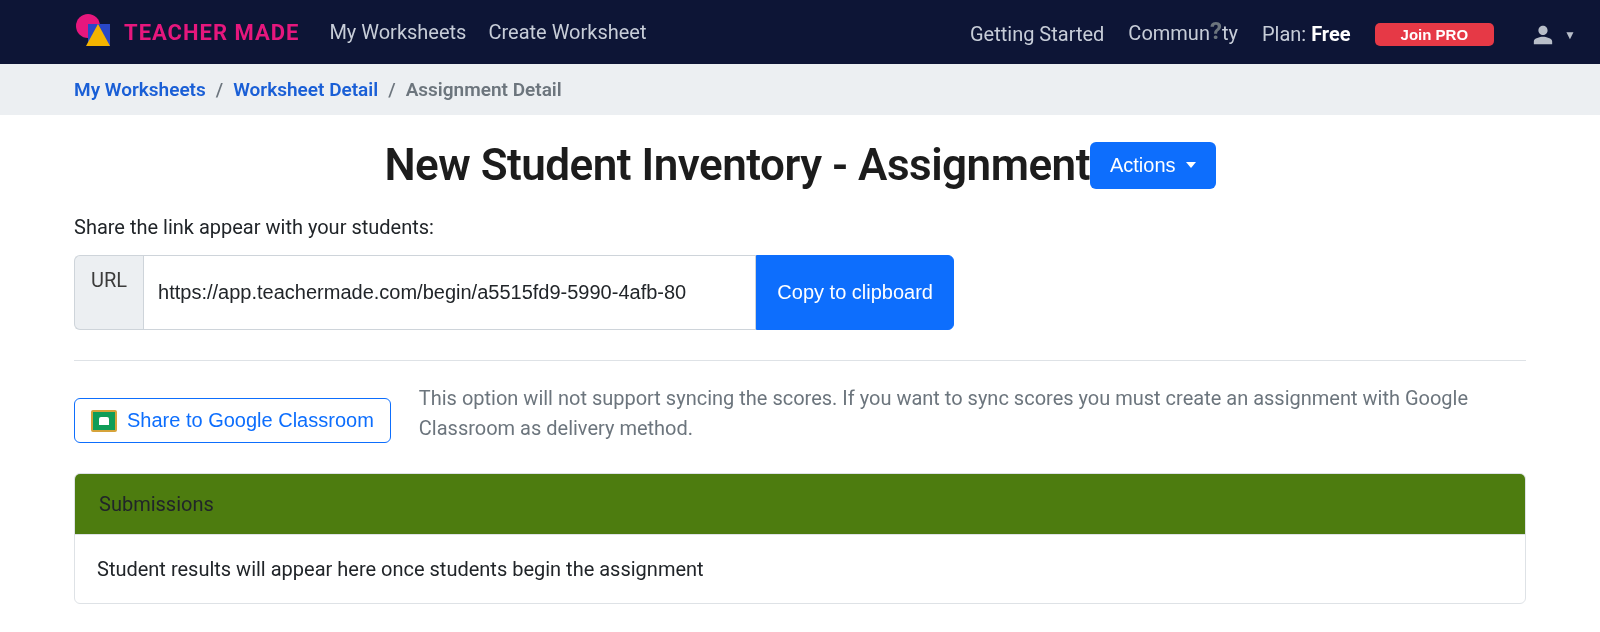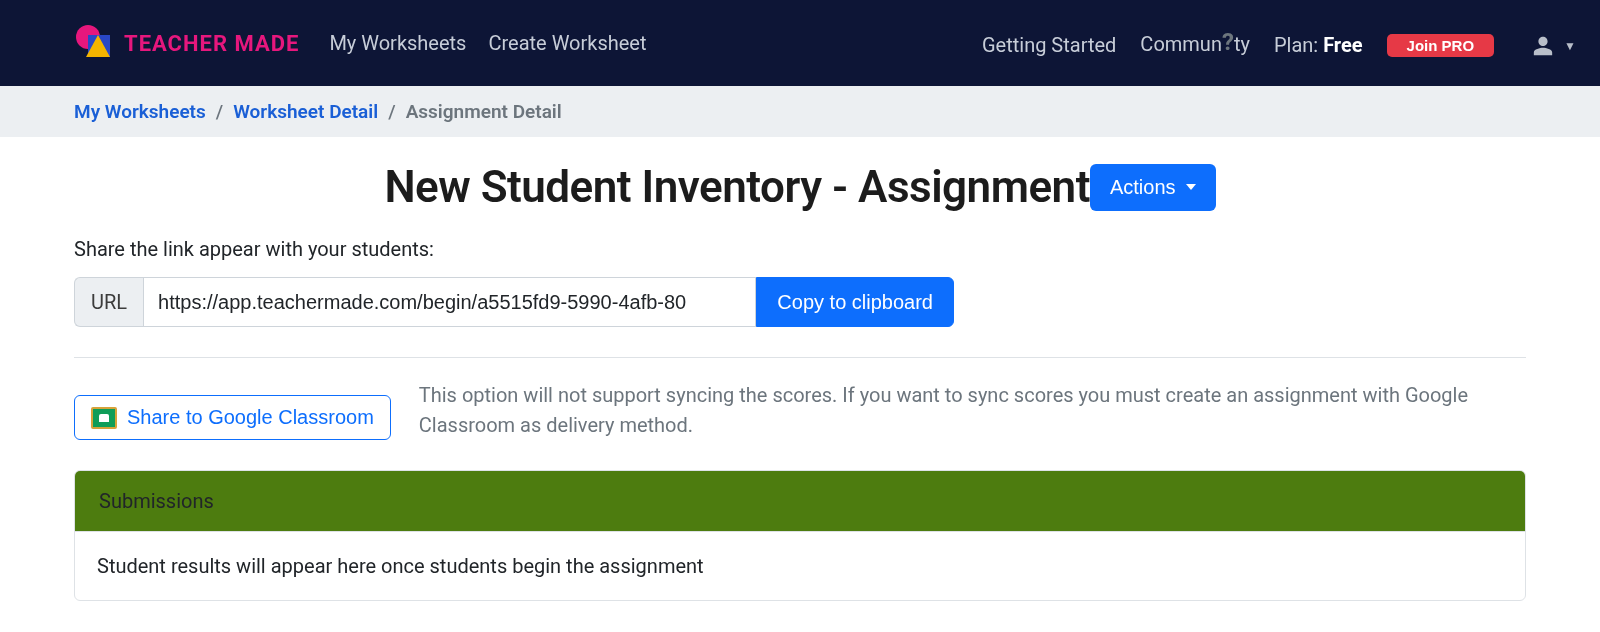--- a/index.html
+++ b/index.html
@@ -1,40 +1,40 @@
 <!DOCTYPE html>
 <html><head>
   <meta charset="utf-8">
   <style>
     * { box-sizing: border-box; margin: 0; padding: 0; }
     body { font-family: -apple-system, BlinkMacSystemFont, "Segoe UI", Roboto, Helvetica, Arial, sans-serif; background: #fff; color: #212529; }
 
     .navbar {
       background: #0d1536;
-      height: 86px;
+      height: 64px;
       display: flex;
       align-items: center;
       padding: 0 24px 0 74px;
     }
     .logo-wrap { display: flex; align-items: center; gap: 10px; margin-right: 30px; }
     .logo-mark { position: relative; width: 40px; height: 40px; display:inline-block; }
     .logo-text { color: #e6177d; font-weight: 700; font-size: 22px; letter-spacing: 1px; }
 
     .nav-left { display: flex; align-items: center; gap: 22px; }
     .nav-link { color: #c7cdd8; font-size: 20px; text-decoration: none; cursor: pointer; }
 
     .nav-right { margin-left: auto; display: flex; align-items: flex-end; gap: 24px; }
     .plan-label { color: #c7cdd8; font-size: 20px; }
     .plan-value { color: #fff; font-weight: 700; font-size: 20px; }
     .join-pro {
       background: #e63946;
       color: #fff;
       font-size: 15px;
       font-weight: 700;
-      padding: 3px 20px;
+      padding: 3px 26px;
       border-radius: 5px;
       border: none;
       cursor: pointer;
     }
     .user-icon { color: #b8bec9; fill:#b8bec9; width: 22px; height: 22px; }
     .user-caret { color: #b8bec9; font-size: 12px; margin-left: 2px; }
     .user-menu { display:flex; align-items:center; gap:8px; cursor:pointer; margin-left: 14px; }
 
     .breadcrumb-bar {
       background: #eceff2;
@@ -86,21 +86,21 @@
       padding: 4px 14px;
       font-size: 20px;
       color: #212529;
       outline: none;
       min-width: 0;
     }
     .copy-btn {
       background: #0d6efd;
       color: #fff;
       border: 1px solid #0d6efd;
-      padding: 12px 20px;
+      padding: 25px 20px;
       font-size: 20px;
       cursor: pointer;
       border-radius: 0 6px 6px 0;
     }
 
     .divider { border: none; border-top: 1px solid #dee2e6; margin: 0 0 22px; }
 
     .gc-row { display: flex; align-items: flex-end; gap: 28px; margin-bottom: 30px; }
     .gc-btn {
       border: 1px solid #0d6efd;

